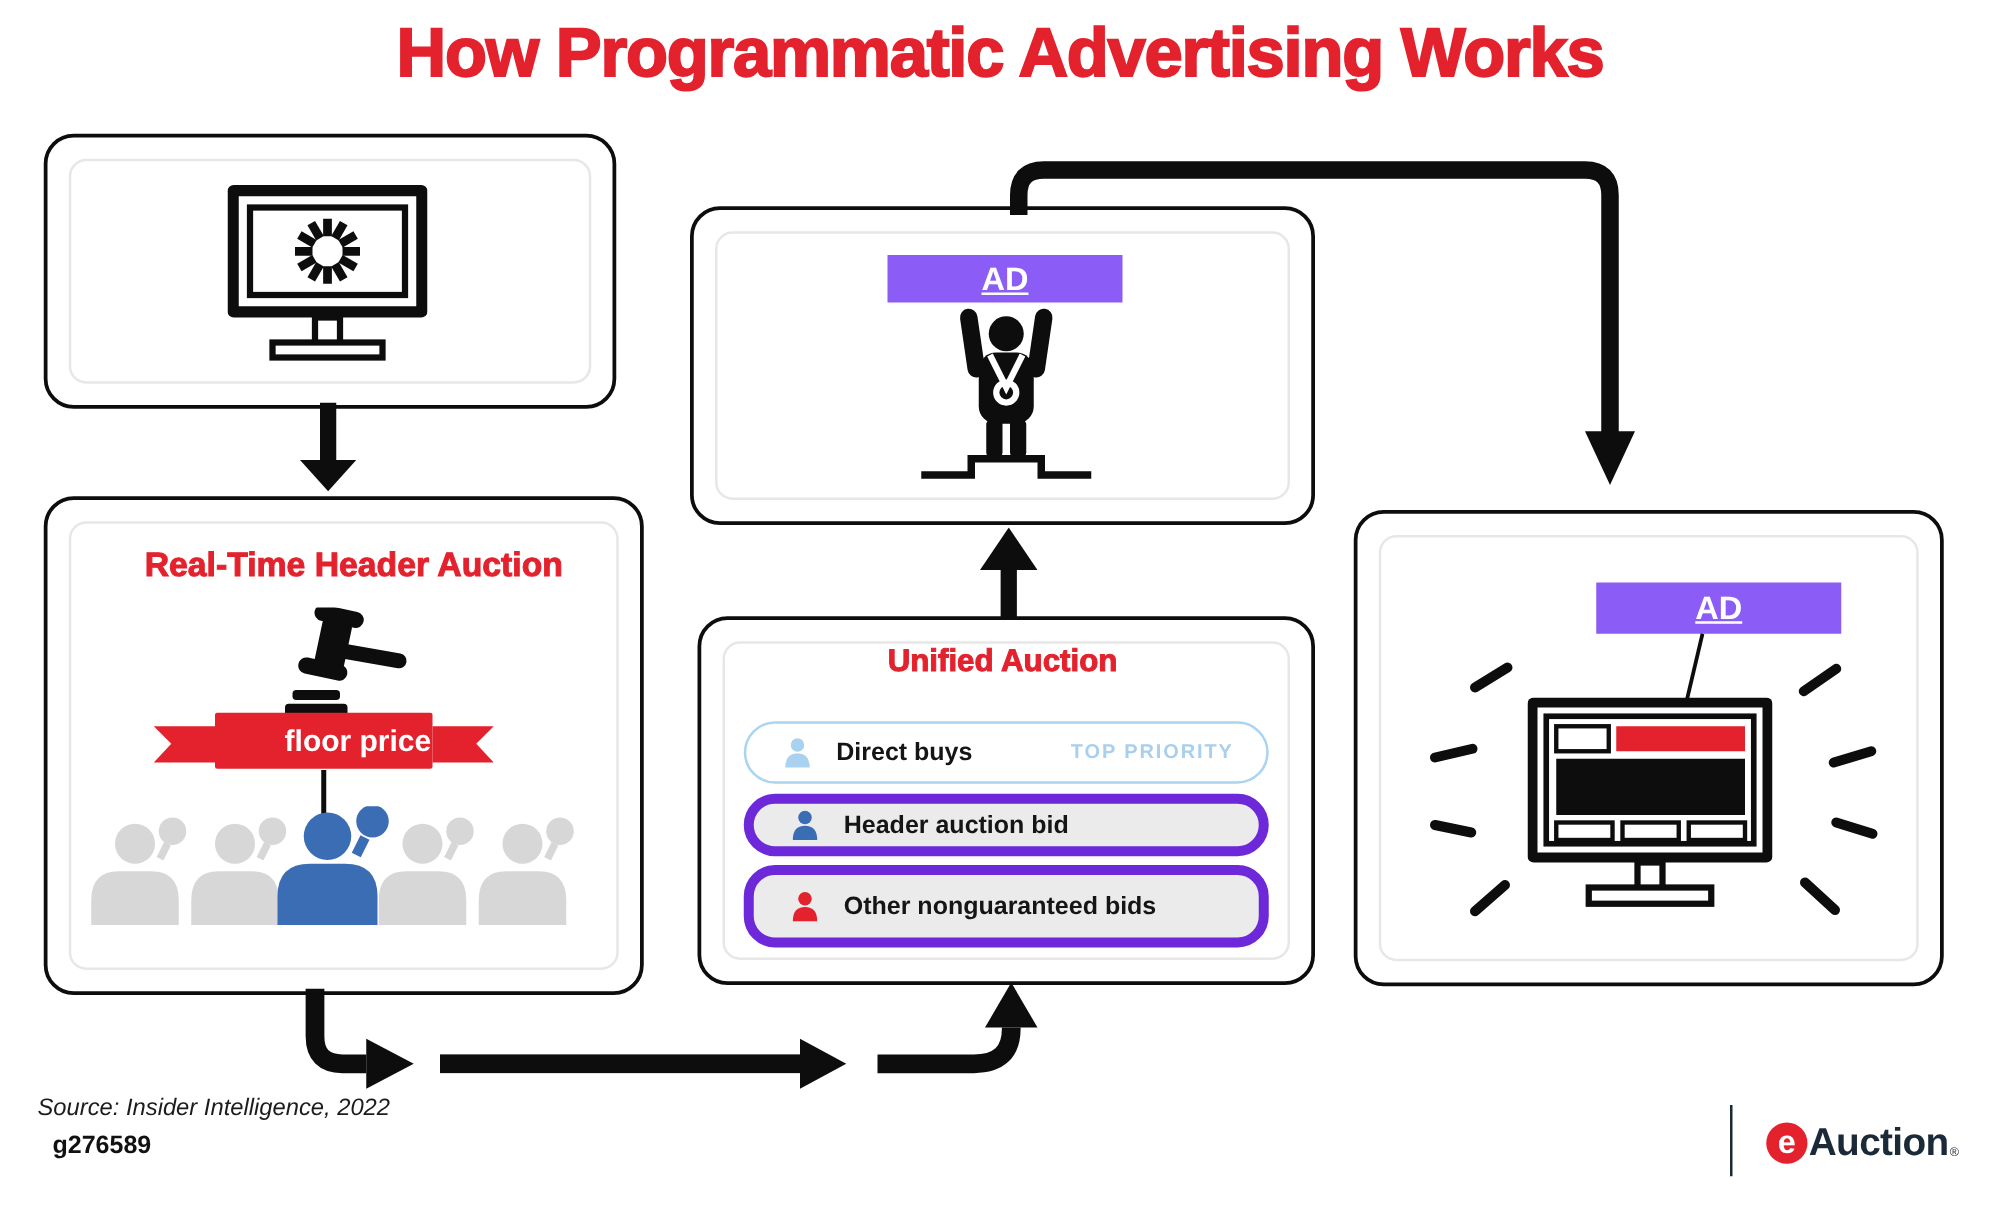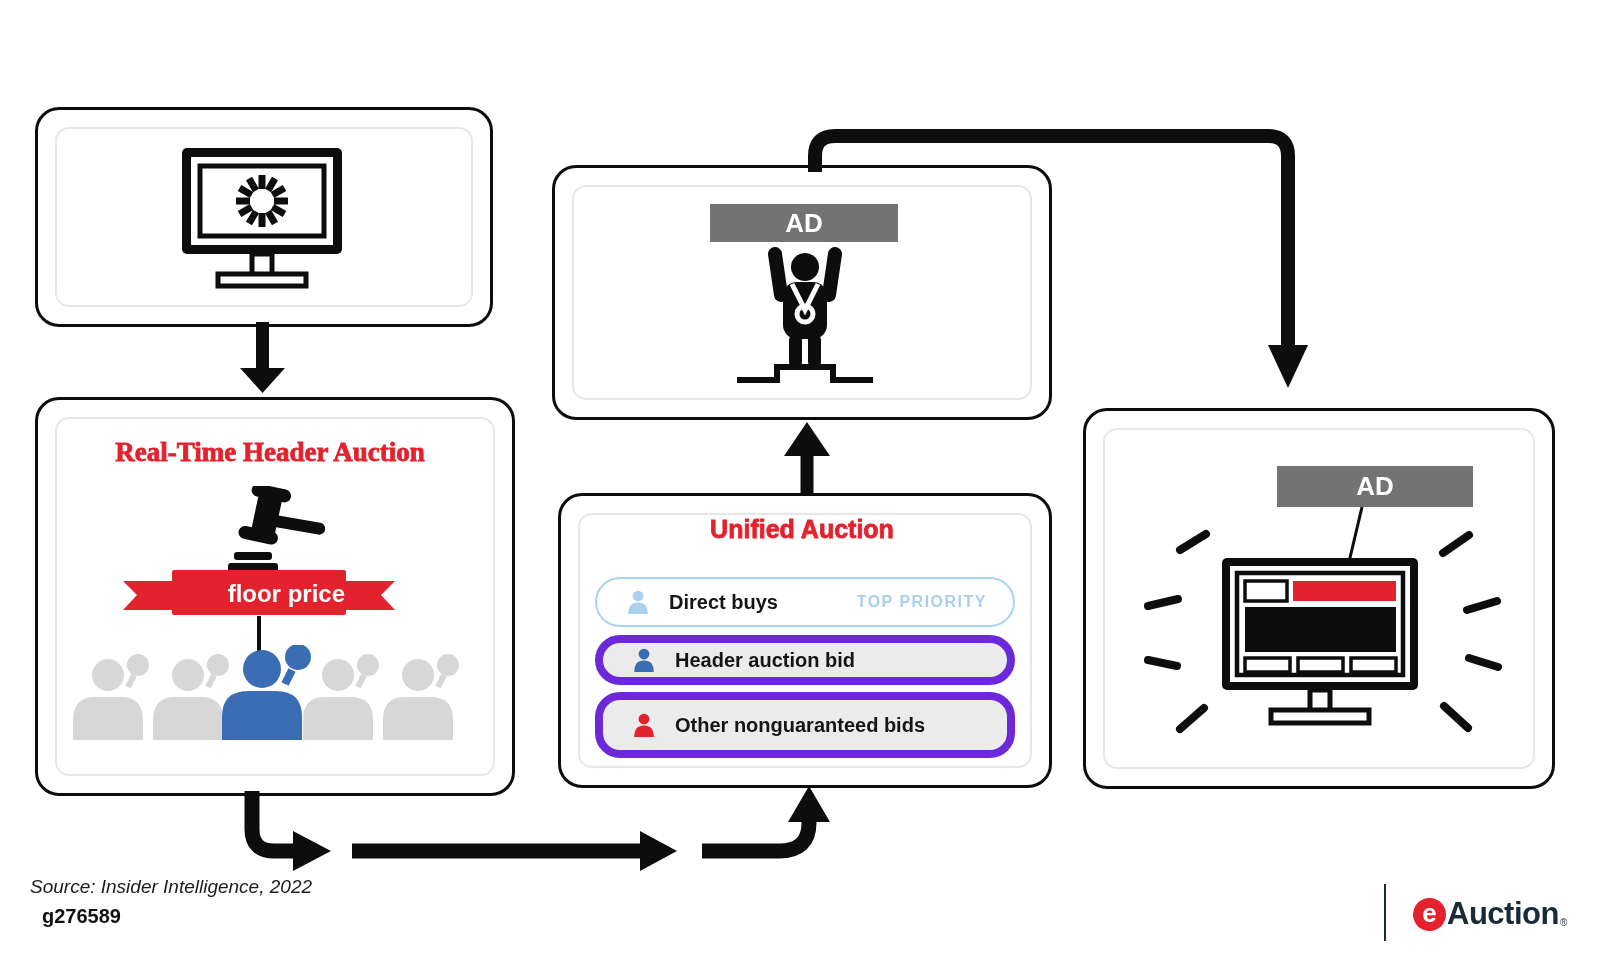--- a/index.html
+++ b/index.html
@@ -3,21 +3,21 @@
 <meta charset="utf-8">
 <style>
   html,body{margin:0;padding:0;background:#fff;}
   #stage{position:relative;width:1600px;height:965px;background:#fff;overflow:hidden;
          font-family:"Liberation Sans",sans-serif;color:#0d0d0d;}
   .abs{position:absolute;}
   .title{left:0;right:0;top:10px;text-align:center;font-size:55px;font-weight:700;
          color:#e3222d;letter-spacing:-1px;-webkit-text-stroke:1.6px #e3222d;}
   .box{background:#fff;border:3px solid #0d0d0d;border-radius:24px;}
   .inner{border:2px solid #e7e7e7;border-radius:14px;}
-  .red-banner{background:#737373;color:#fff;font-weight:700;text-align:center;}
+  .red-banner{background:#8b5cf6;color:#fff;font-weight:700;text-align:center;text-decoration:underline;}
   .sec-title{color:#e3222d;font-weight:700;text-align:center;-webkit-text-stroke:0.8px #e3222d;}
   .row{border-radius:25px;display:flex;align-items:center;padding:0 26px 0 28px;box-sizing:border-box;}
   .row .lbl{font-size:20px;font-weight:700;color:#151515;}
   .row .tag{margin-left:auto;font-size:16px;font-weight:700;color:#a9cfec;letter-spacing:1.5px;}
   .row svg{margin-right:18px;flex:0 0 auto;}
   .gray-row{background:#ebebeb;border:8px solid #6d28d9;}
   .blue-row{background:#fff;border:2px solid #abd4f1;}
   .src{font-size:19px;font-style:italic;color:#1c1c1c;}
   .gid{font-size:20px;font-weight:700;color:#111;}
   .pub{width:220px;text-align:center;color:#1b2a38;}
@@ -27,20 +27,21 @@
   .brand .e{width:33px;height:33px;border-radius:50%;background:#e3222d;color:#fff;
             font-size:26px;font-weight:700;text-align:center;line-height:31px;}
   .brand .rest{font-size:31px;font-weight:700;color:#1b2a38;letter-spacing:-0.5px;margin-left:1px;}
   .brand .reg{font-size:10px;color:#1b2a38;align-self:flex-end;margin:0 0 4px 1px;}
 </style>
 </head>
 <body>
 
 <div id="stage">
 
+  <div class="abs title">How Programmatic Advertising Works</div>
 
   <div class="abs box" style="left:35px;top:107px;width:452px;height:214px;">
     <div class="abs inner" style="left:17px;top:17px;right:17px;bottom:17px;"></div>
   </div>
   <svg class="abs" style="left:182px;top:148px;" width="160" height="142" viewBox="0 0 160 142">
     <rect x="0" y="0" width="160" height="106" rx="5" fill="#0d0d0d"></rect>
     <rect x="9" y="9" width="142" height="88" fill="#fff"></rect>
     <rect x="18" y="18" width="124" height="70" fill="#fff" stroke="#0d0d0d" stroke-width="5"></rect>
     <g stroke="#0d0d0d" stroke-width="7">
       <line x1="80" y1="41" x2="80" y2="27"></line>
@@ -61,21 +62,21 @@
   </svg>
 
   <svg class="abs" style="left:240px;top:322px;" width="46" height="72" viewBox="0 0 46 72">
     <rect x="16" y="0" width="13" height="48" fill="#0d0d0d"></rect>
     <polygon points="0,46 45,46 22.5,71" fill="#0d0d0d"></polygon>
   </svg>
 
   <div class="abs box" style="left:35px;top:397px;width:474px;height:393px;">
     <div class="abs inner" style="left:17px;top:17px;right:17px;bottom:17px;"></div>
   </div>
-  <div class="abs sec-title" style="left:33px;top:437px;width:474px;font-size:27px;font-family:Liberation Serif, serif;">Real-Time Header Auction</div>
+  <div class="abs sec-title" style="left:46px;top:437px;width:474px;font-size:27px;">Real-Time Header Auction</div>
 
   <svg class="abs" style="left:218px;top:486px;" width="116" height="92" viewBox="0 0 116 92" fill="#0d0d0d">
     <g transform="rotate(12 48 32)">
       <rect x="36" y="6" width="24" height="46" rx="8"></rect>
       <rect x="28" y="0" width="40" height="13" rx="6.5"></rect>
       <rect x="24" y="44" width="40" height="13" rx="6.5"></rect>
     </g>
     <g transform="rotate(10 52 34)">
       <rect x="52" y="28" width="56" height="12" rx="6"></rect>
     </g>

